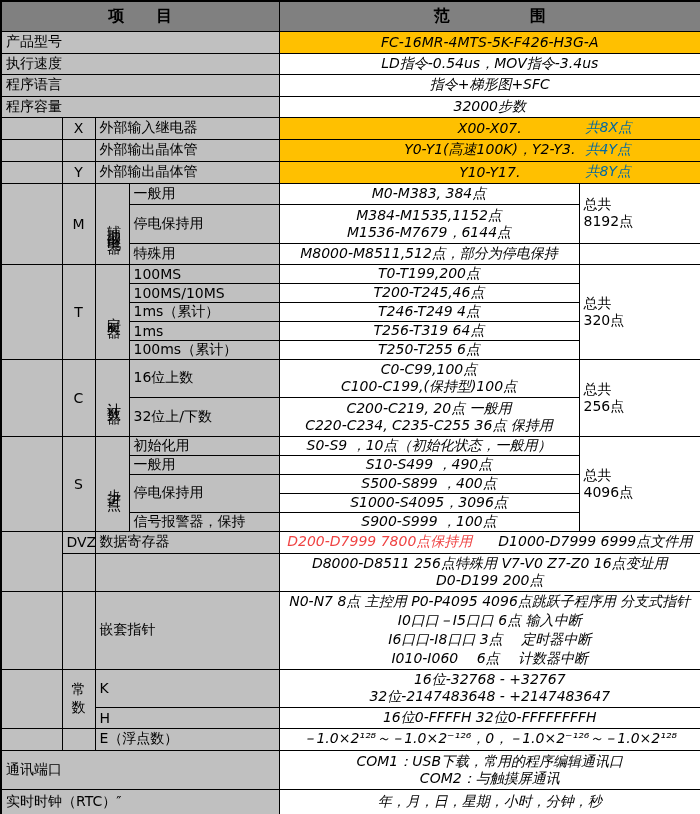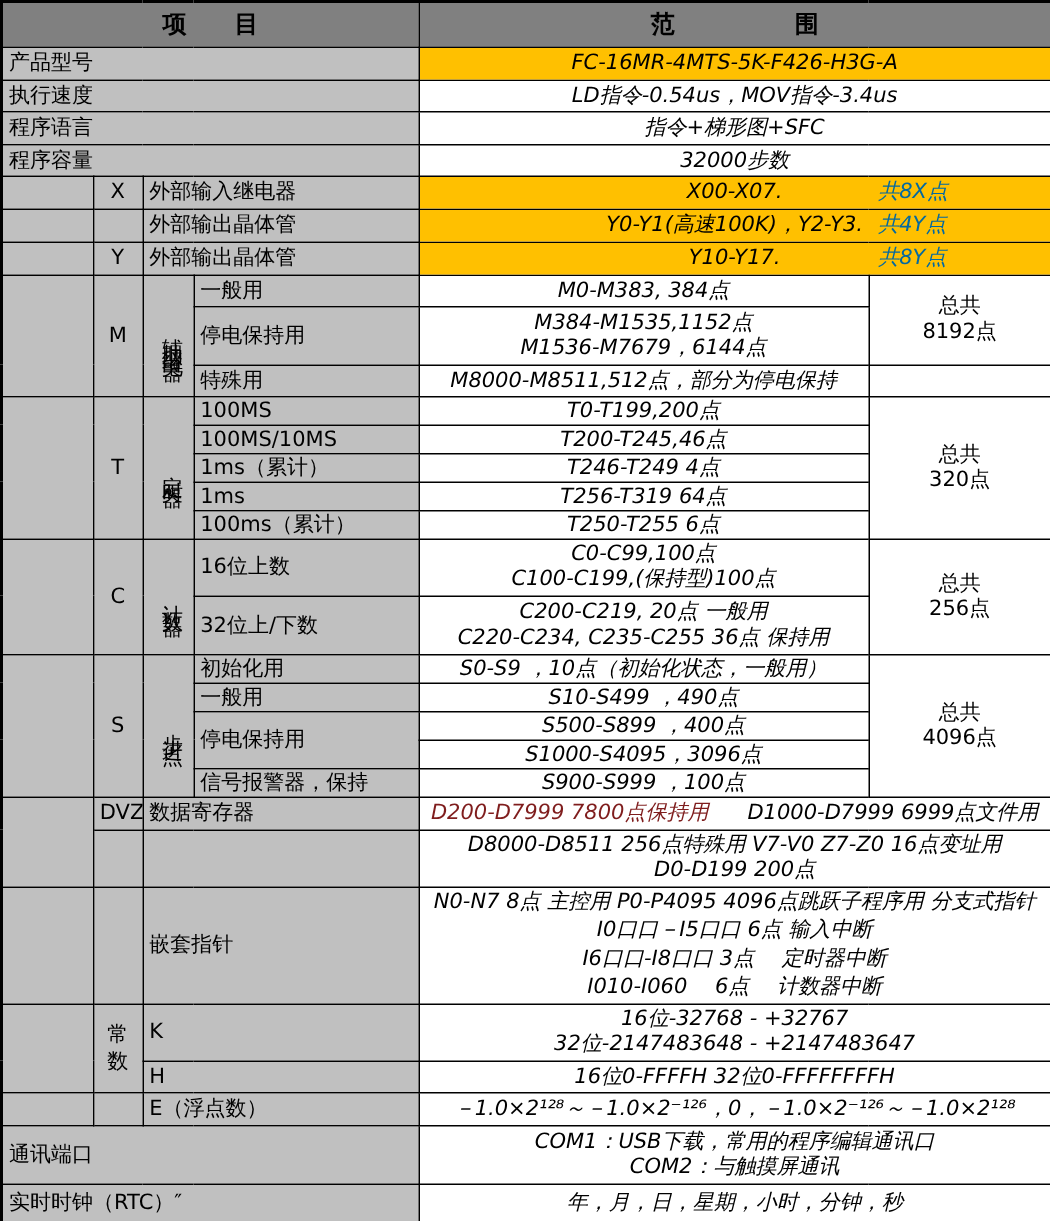--- a/index.html
+++ b/index.html
@@ -5,23 +5,23 @@
   html,body{margin:0;padding:0;background:#fff;}
   body{font-family:"DejaVu Sans",sans-serif;font-size:14px;color:#000;}
   table{border-collapse:collapse;table-layout:fixed;width:700px;}
   td,th{border:1px solid #000;padding:0 4px;overflow:hidden;vertical-align:middle;}
   table{border:2px solid #000;}
   th{background:#808080;font-size:16px;font-weight:bold;padding:2px;}
   .lab{background:#c0c0c0;margin-left:32px;}
   .val{background:#fff;text-align:center;font-style:italic;}
   .hl{background:#ffc000;position:relative;}
   .hl .pts{position:absolute;left:306px;top:50%;transform:translateY(-50%);color:#0369a1;}
-  .red{color:#7f1d1d;margin-right:26px;}
+  .red{color:#ef4444;margin-right:26px;}
   .cen{text-align:center;}
-  .tot{text-align:center;background:#fff;line-height:17px;}
+  .tot{background:#fff;line-height:17px;}
   .vcat{writing-mode:vertical-rl;text-orientation:upright;letter-spacing:4px;margin:0 auto;line-height:30px;}
   .ml{line-height:17px;}
   .nest{line-height:19px;}
   .trh30{height:30px}.trh22{height:22px}.trh21{height:21px}.trh39{height:39px}
   .trh19{height:19px}.trh38{height:38px}.trh78{height:78px}.trh26{height:26px}
 </style>
 </head>
 <body>
 
 <table>

